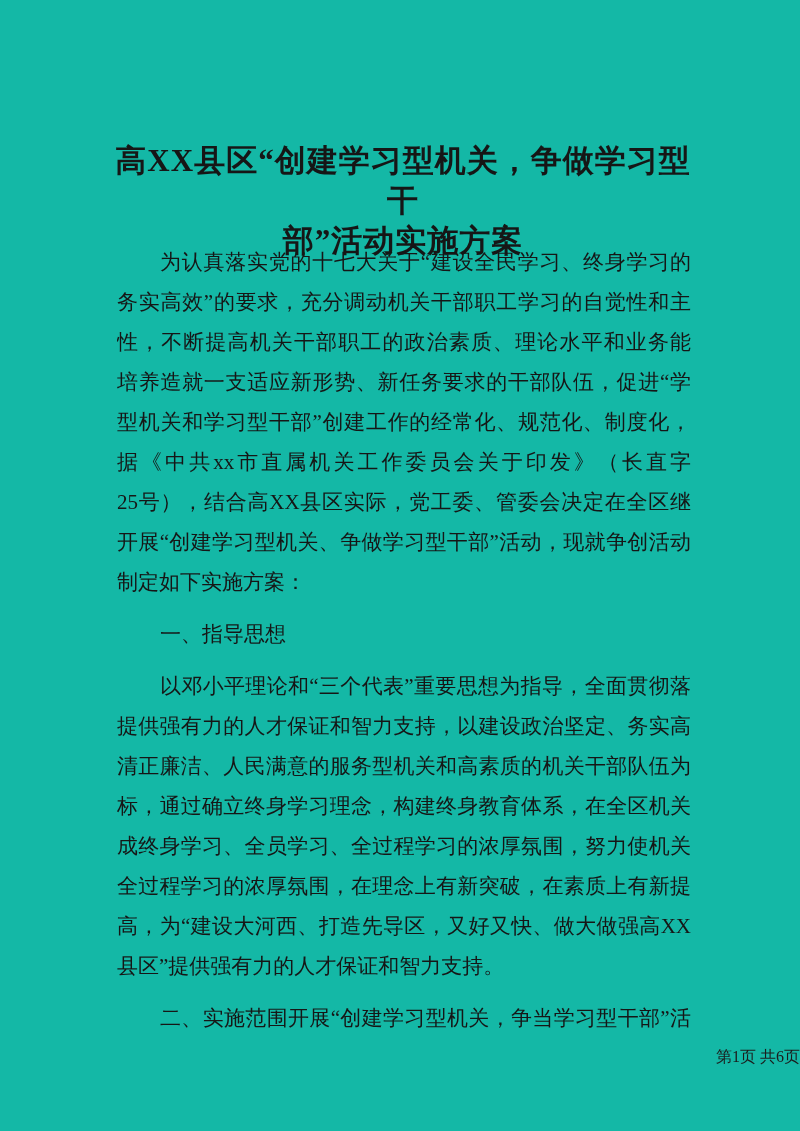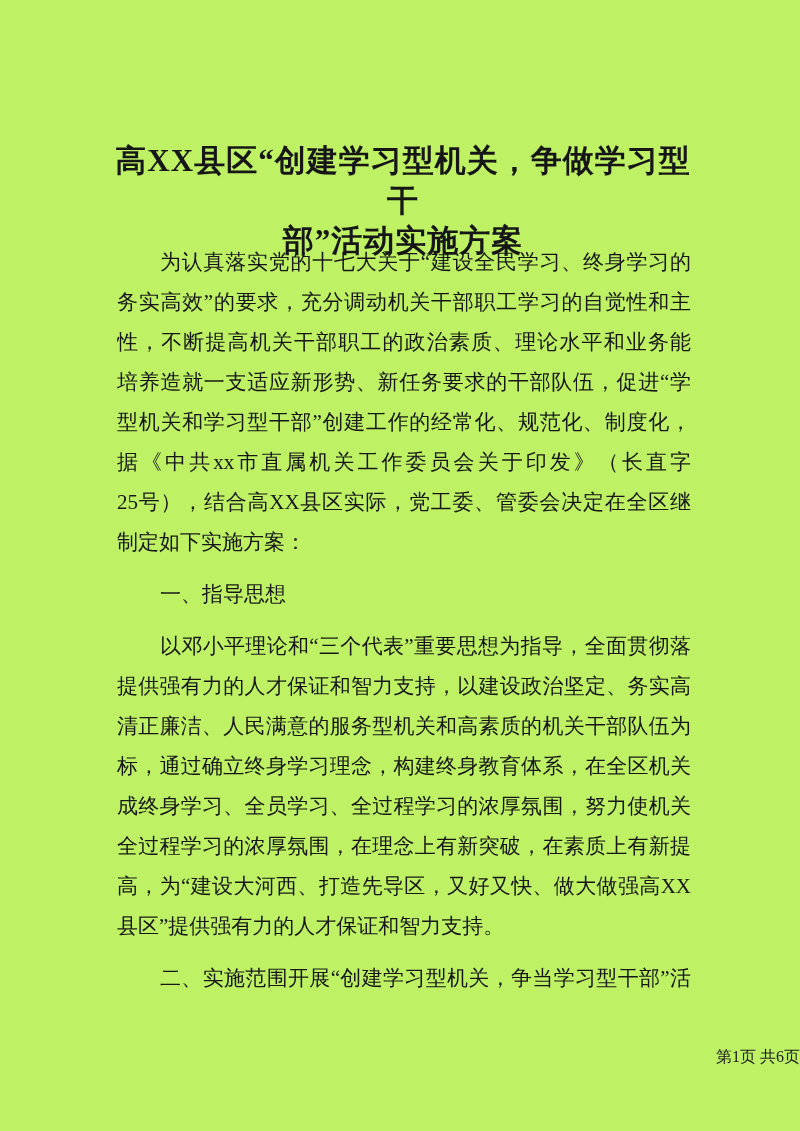--- a/index.html
+++ b/index.html
@@ -11,21 +11,21 @@
     height: 1131px;
     background: #ffffff;
     font-family: "Liberation Serif", serif;
     color: #161616;
     position: relative;
     overflow: hidden;
   }
   .page {
     position: absolute;
     inset: 0;
-    background: #bef264;
+    background: #14b8a6;
   }
   .title {
     position: absolute;
     top: 141px;
     left: 103px;
     width: 600px;
     font-size: 31px;
     font-weight: 700;
     line-height: 40px;
     text-align: center;
@@ -78,20 +78,21 @@
     </div>
   <div class="doc-body">
       <div class="para">
         <div class="line indent">为认真落实党的十七大关于“建设全民学习、终身学习的学</div>
         <div class="line">务实高效”的要求，充分调动机关干部职工学习的自觉性和主动</div>
         <div class="line">性，不断提高机关干部职工的政治素质、理论水平和业务能力，</div>
         <div class="line">培养造就一支适应新形势、新任务要求的干部队伍，促进“学习</div>
         <div class="line">型机关和学习型干部”创建工作的经常化、规范化、制度化，根</div>
         <div class="line">据《中共xx市直属机关工作委员会关于印发》（长直字〔2007〕</div>
         <div class="line">25号），结合高XX县区实际，党工委、管委会决定在全区继续</div>
+        <div class="line">开展“创建学习型机关、争做学习型干部”活动，现就争创活动</div>
         <div class="line no-just">制定如下实施方案：</div>
       </div>
       <div class="para">
         <div class="line indent no-just">一、指导思想</div>
       </div>
       <div class="para">
         <div class="line indent">以邓小平理论和“三个代表”重要思想为指导，全面贯彻落</div>
         <div class="line">提供强有力的人才保证和智力支持，以建设政治坚定、务实高效、</div>
         <div class="line">清正廉洁、人民满意的服务型机关和高素质的机关干部队伍为目</div>
         <div class="line">标，通过确立终身学习理念，构建终身教育体系，在全区机关形</div>

